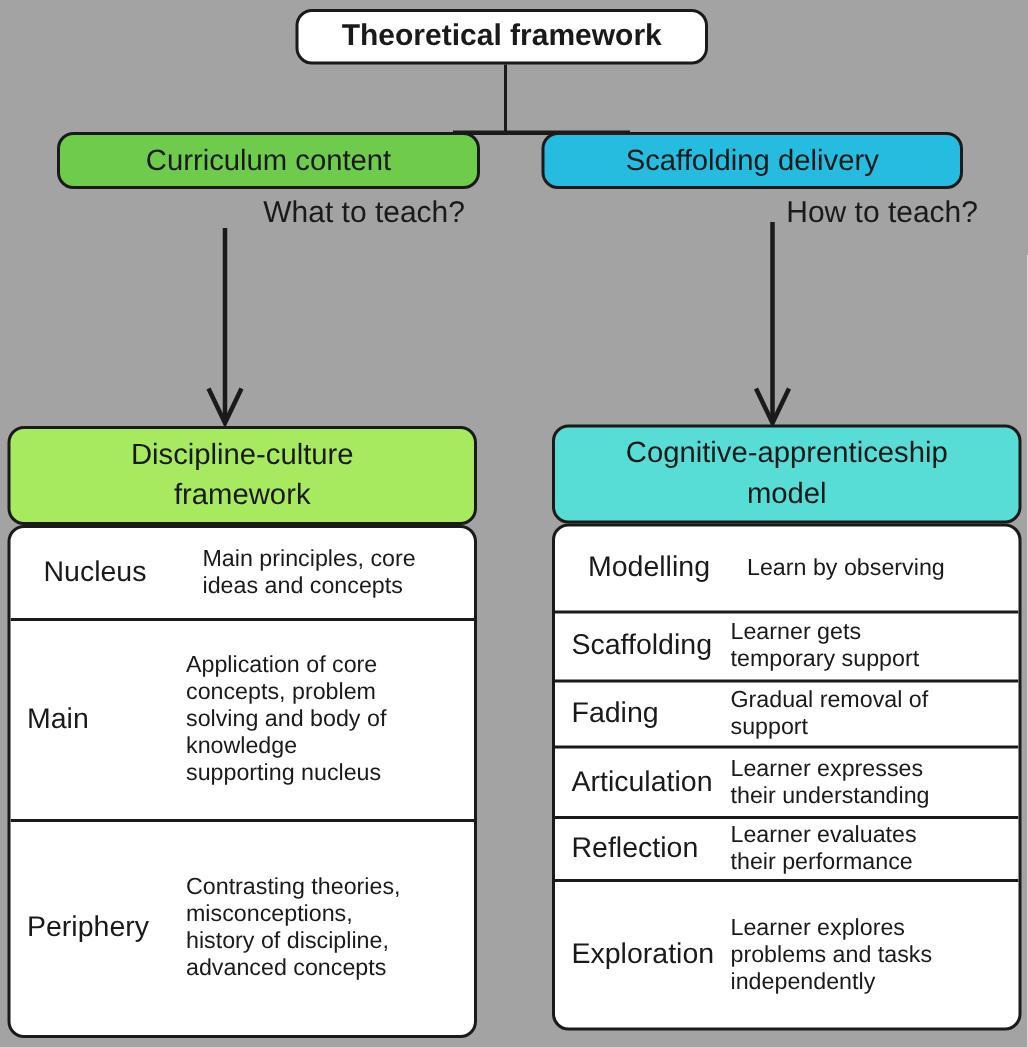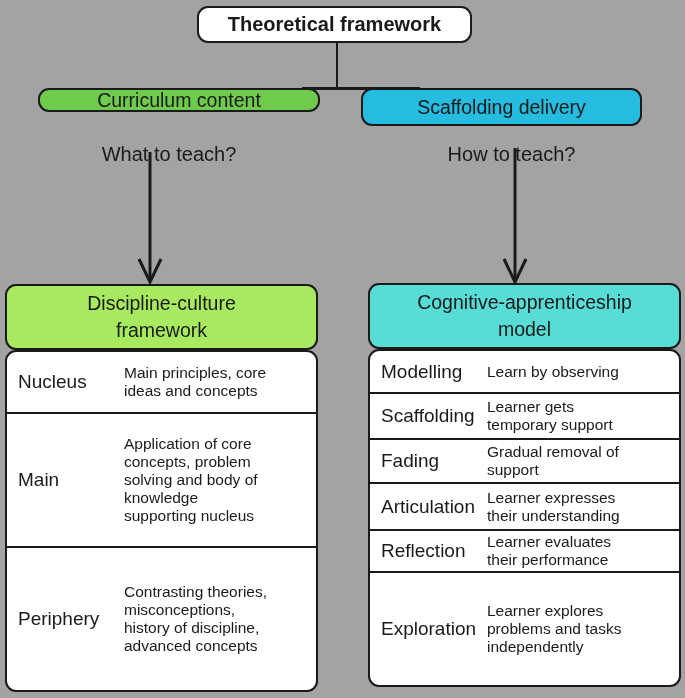--- a/index.html
+++ b/index.html
@@ -19,24 +19,24 @@
     display: flex; flex-direction: column;
     align-items: center; justify-content: center;
     text-align: center;
   }
   .root-box {
     left: 197px; top: 6px; width: 275px; height: 37px;
     background: #ffffff;
     font-weight: bold; font-size: 20px;
   }
   .branch-box { font-size: 19.5px; }
-  .branch-content  { left: 38px;  top: 88px; width: 282px; height: 24px; }
+  .branch-content  { left: 38px;  top: 88px; width: 282px; height: 38px; }
   .branch-delivery { left: 361px; top: 88px; width: 281px; height: 38px; }
   .question {
-    position: absolute; font-size: 20px; text-align: center; margin-top: 12px;
+    position: absolute; font-size: 20px; text-align: right;
   }
   .question-left  { left: 28px;  top: 131px; width: 282px; }
   .question-right { left: 371px; top: 131px; width: 281px; }
   .vline { position: absolute; width: 2.5px; background: #1a1a1a; }
   .hline { position: absolute; height: 2.5px; background: #1a1a1a; }
   .connector-v { left: 335.5px; top: 43px; height: 46px; }
   .connector-h { left: 302px; top: 87px; width: 118px; }
   .arrow-svg { position: absolute; }
   .panel-header {
     white-space: pre-line;
@@ -54,37 +54,37 @@
     overflow: hidden;
   }
   .discipline-table     { left: 5px;   top: 350px; width: 313px; height: 342px; }
   .apprenticeship-table { left: 368px; top: 349px; width: 313px; height: 338px; }
   .trow {
     display: flex; align-items: center;
     box-sizing: border-box;
     border-top: 2px solid #1a1a1a;
     flex: 0 0 auto;
   }
-  .trow:first-of-type { border-top: none; }
+  .trow:first-of-type { border-top: none; margin-left: 11px; }
   .trow:last-of-type { flex: 1 1 auto; }
   .term {
     width: 117px; flex-shrink: 0;
     padding-left: 11px;
     font-size: 19px;
     box-sizing: border-box;
   }
   .desc {
     font-size: 15.5px; line-height: 18px;
     white-space: pre-line;
     padding-right: 4px;
   }
   
   .discipline-table .trow:nth-of-type(1) { height: 60px; }
   .discipline-table .trow:nth-of-type(2) { height: 134px; }
-  .apprenticeship-table .trow:nth-of-type(1) { height: 41px; }
+  .apprenticeship-table .trow:nth-of-type(1) { height: 56px; }
   .apprenticeship-table .trow:nth-of-type(2) { height: 46px; }
   .apprenticeship-table .trow:nth-of-type(3) { height: 44px; }
   .apprenticeship-table .trow:nth-of-type(4) { height: 47px; }
   .apprenticeship-table .trow:nth-of-type(5) { height: 42px; }
   .apprenticeship-table .trow:nth-of-type(6) { height: 45px; }
 </style>
 </head>
 <body>
 
 <div class="stage">

